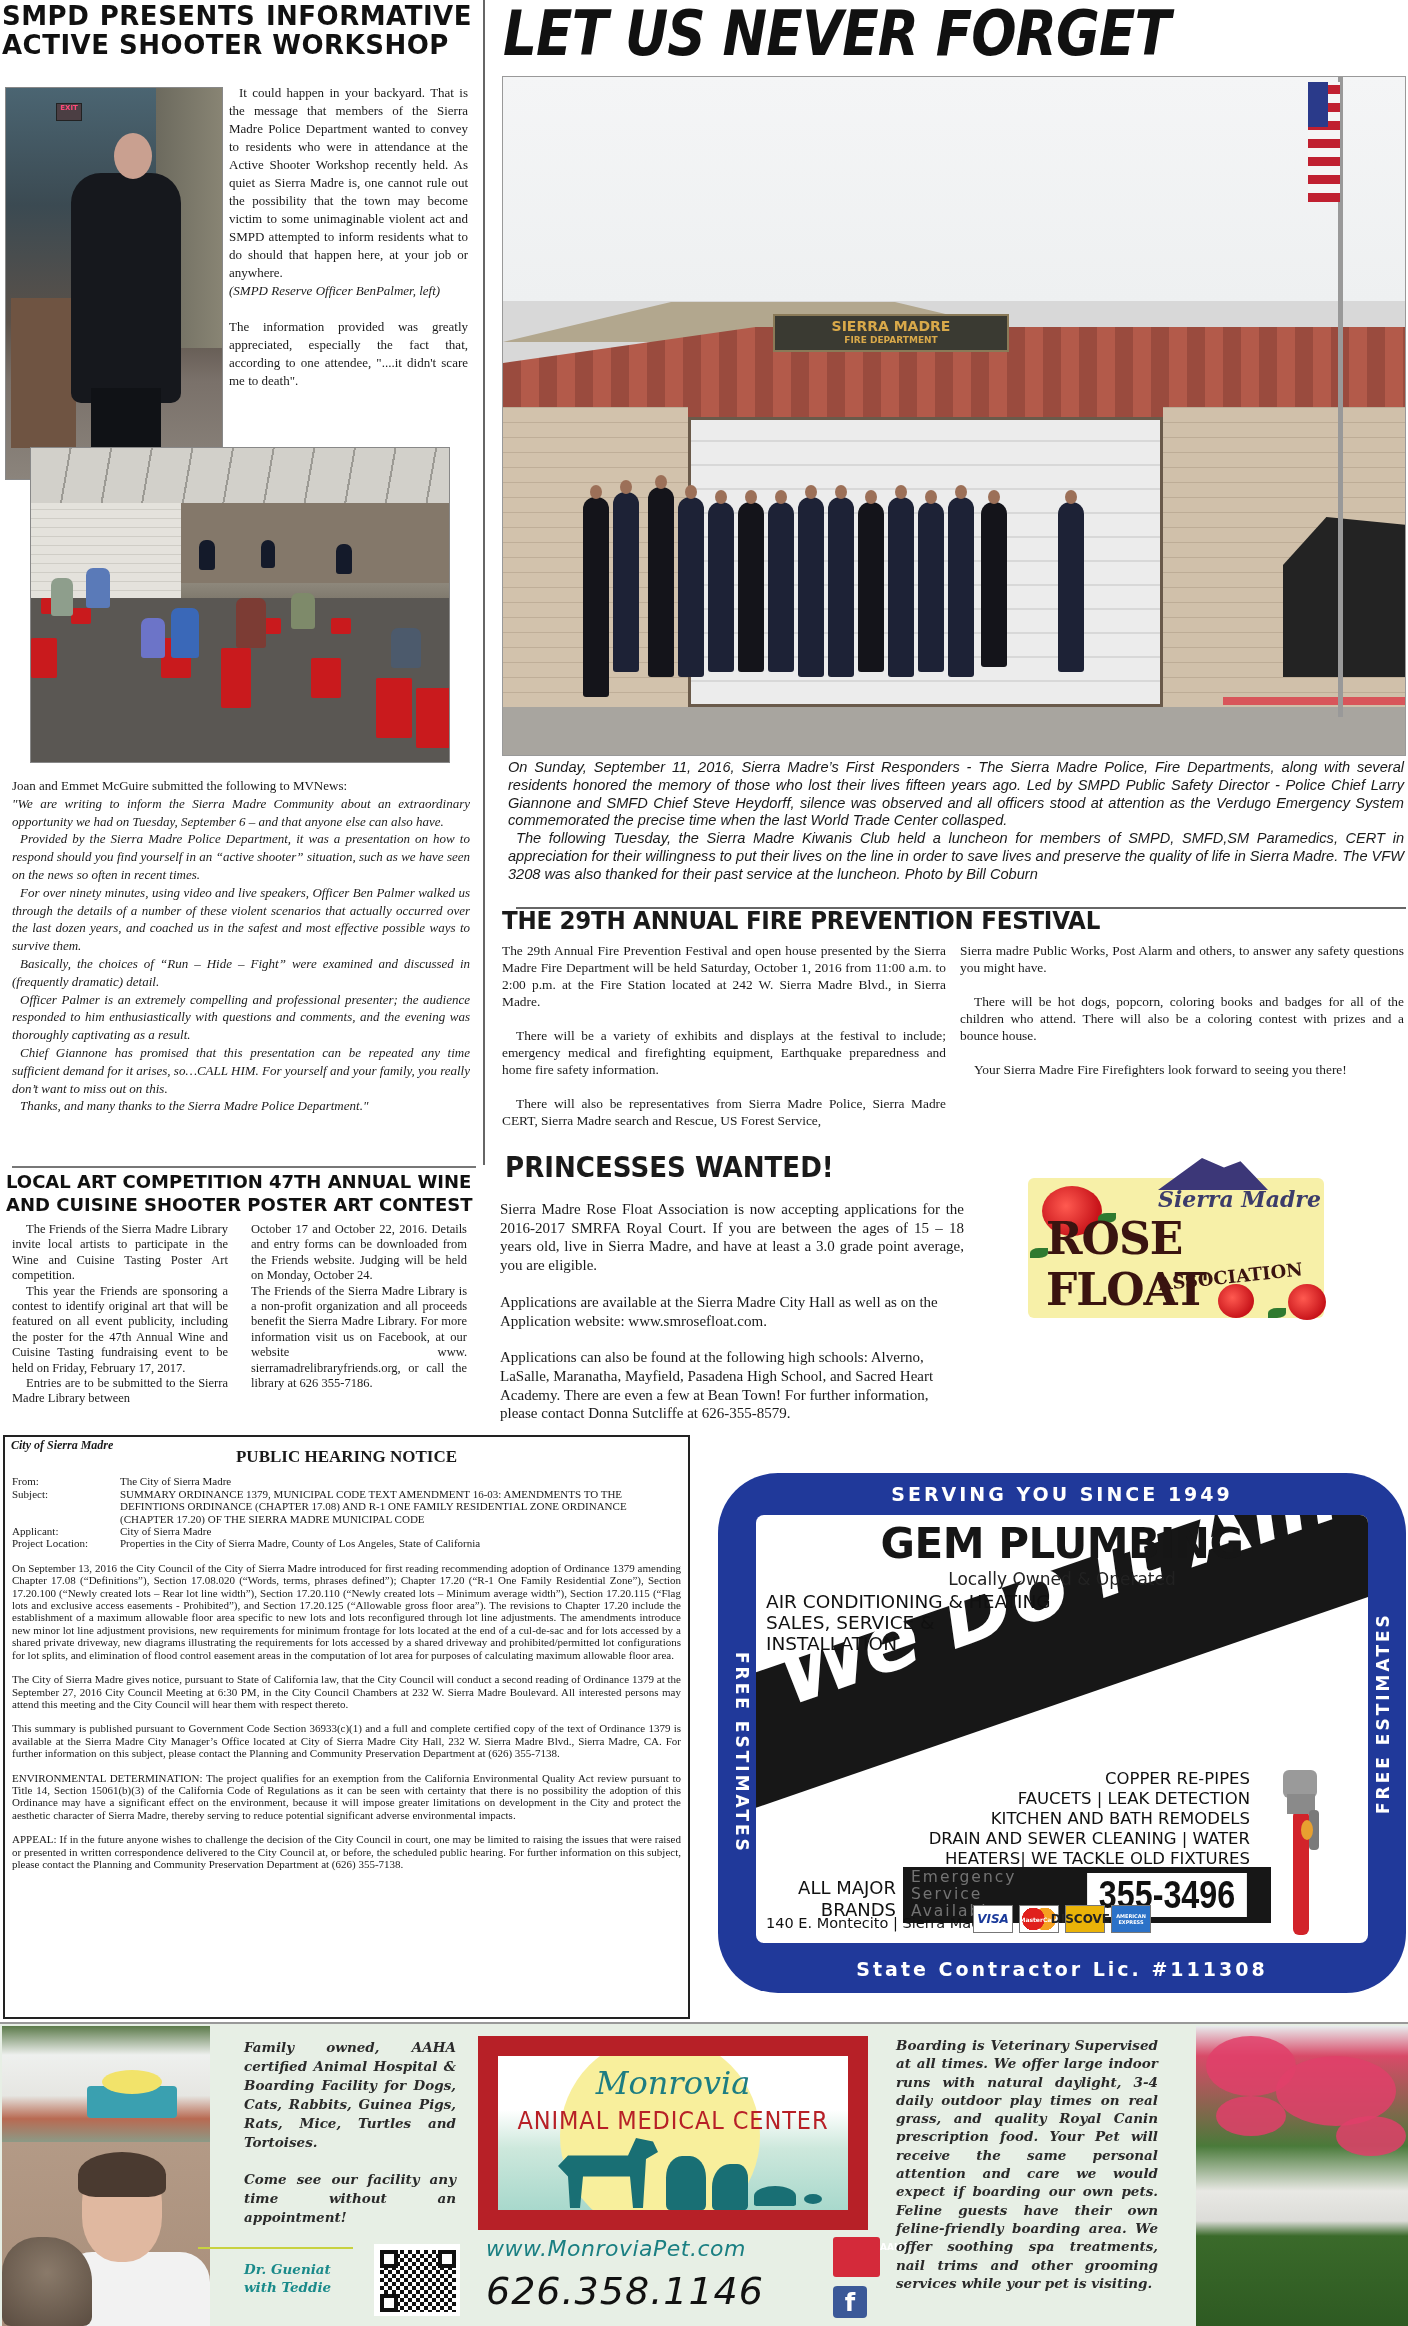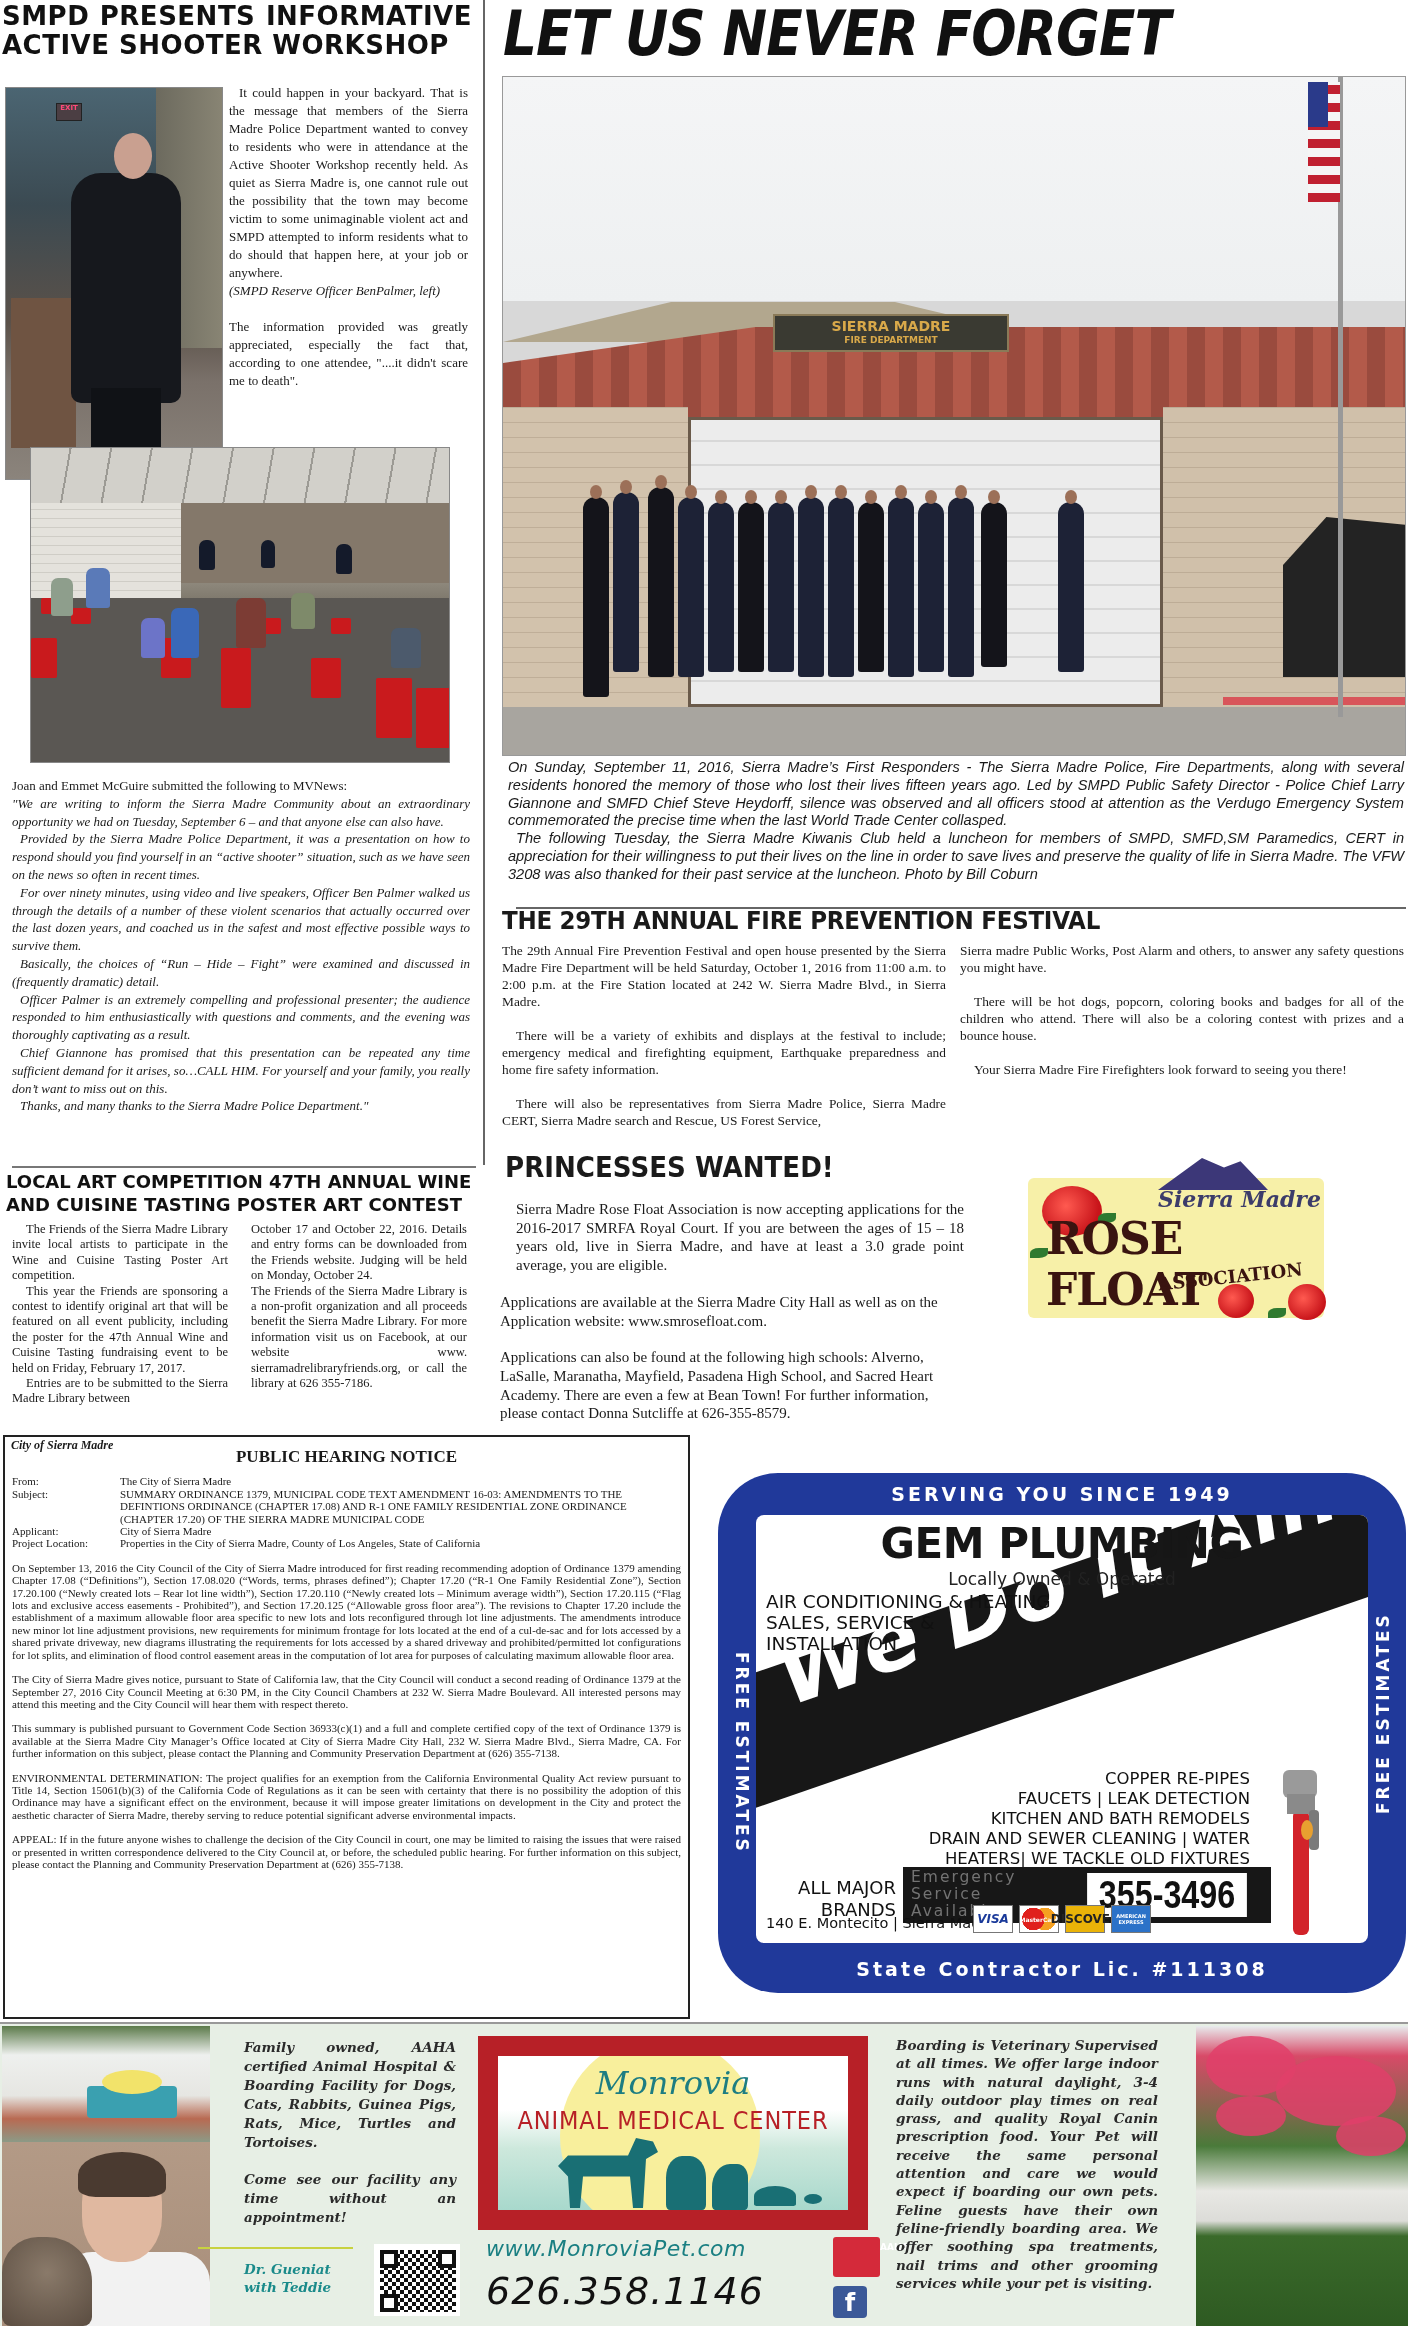--- a/index.html
+++ b/index.html
@@ -89,21 +89,21 @@
   #fest-title { left: 502px; top: 906px; font-family: "DejaVu Sans", sans-serif; font-weight: bold; font-size: 25px; line-height: 30px; letter-spacing: -0.3px; transform: scaleX(0.92); transform-origin: left; }
   #fest-col1 { left: 502px; top: 942px; width: 444px; font-family: "Liberation Serif", serif; font-size: 13.4px; line-height: 17px; }
   #fest-col2 { left: 960px; top: 942px; width: 444px; font-family: "Liberation Serif", serif; font-size: 13.4px; line-height: 17px; }
   #fest-col1 p, #fest-col2 p { text-align: justify; margin-bottom: 17px; }
   #fest-col1 p.ind, #fest-col2 p.ind { text-indent: 14px; }
 
   
   #princess-title { left: 505px; top: 1150px; font-family: "DejaVu Sans", sans-serif; font-weight: bold; font-size: 29px; line-height: 34px; transform: scaleX(0.9); transform-origin: left; }
   #princess-body { left: 500px; top: 1200px; width: 464px; font-family: "Liberation Serif", serif; font-size: 15px; line-height: 18.7px; }
   #princess-body p { margin-bottom: 18px; }
-  #princess-body p.j { text-align: justify; margin-left: 16px; }
+  #princess-body p.j { text-align: justify; }
 
   
   #rose-logo { left: 1018px; top: 1158px; width: 316px; height: 164px; }
   #rose-logo .bg { position:absolute; left:10px; top:20px; width:296px; height:140px; background:#f7f0a8; border-radius:6px; }
   #rose-logo .mtn { position:absolute; left:140px; top:0; width:110px; height:32px; background:#3c3778; clip-path: polygon(0 100%, 40% 0, 60% 30%, 75% 10%, 100% 100%); }
   #rose-logo .sm { position:absolute; left:140px; top:28px; font-family:"DejaVu Serif",serif; font-style:italic; font-weight:bold; font-size:22px; color:#3c3c6a; }
   #rose-logo .rf { position:absolute; left:28px; top:55px; font-family:"DejaVu Serif",serif; font-weight:bold; font-size:44px; color:#3a1410; letter-spacing:-1px; }
   #rose-logo .as { position:absolute; left:140px; top:108px; font-family:"DejaVu Serif",serif; font-weight:bold; font-size:18px; color:#3a1410; transform: rotate(-6deg); }
   .rose { position:absolute; border-radius:50%; background: radial-gradient(circle at 40% 40%, #ff5a50, #c8141a 70%); }
   .leaf { position:absolute; width:18px; height:10px; background:#2f7a30; border-radius:50% 0; }
@@ -227,21 +227,21 @@
   <p>Provided by the Sierra Madre Police Department, it was a presentation on how to respond should you find yourself in an “active shooter” situation, such as we have seen on the news so often in recent times.</p>
   <p>For over ninety minutes, using video and live speakers, Officer Ben Palmer walked us through the details of a number of these violent scenarios that actually occurred over the last dozen years, and coached us in the safest and most effective possible ways to survive them.</p>
   <p>Basically, the choices of “Run – Hide – Fight” were examined and discussed in (frequently dramatic) detail.</p>
   <p>Officer Palmer is an extremely compelling and professional presenter; the audience responded to him enthusiastically with questions and comments, and the evening was thoroughly captivating as a result.</p>
   <p>Chief Giannone has promised that this presentation can be repeated any time sufficient demand for it arises, so…CALL HIM. For yourself and your family, you really don’t want to miss out on this.</p>
   <p>Thanks, and many thanks to the Sierra Madre Police Department."</p>
 </div>
 
 <div class="hrule" style="left:12px;top:1166px;width:464px;height:2px;background:#777"></div>
 
-<div id="art-title" class="abs hdl">LOCAL ART COMPETITION 47TH ANNUAL WINE AND CUISINE TASTING POSTER ART CONTEST</div>
+<div id="art-title" class="abs hdl">LOCAL ART COMPETITION 47TH ANNUAL WINE AND CUISINE SHOOTER POSTER ART CONTEST</div>
 <div id="art-col1" class="abs serif just">
   <p>The Friends of the Sierra Madre Library invite local artists to participate in the Wine and Cuisine Tasting Poster Art competition.</p>
   <p>This year the Friends are sponsoring a contest to identify original art that will be featured on all event publicity, including the poster for the 47th Annual Wine and Cuisine Tasting fundraising event to be held on Friday, February 17, 2017.</p>
   <p>Entries are to be submitted to the Sierra Madre Library between</p>
 </div>
 <div id="art-col2" class="abs serif just">
   <p class="noind">October 17 and October 22, 2016. Details and entry forms can be downloaded from the Friends website. Judging will be held on Monday, October 24.</p>
   <p class="noind">The Friends of the Sierra Madre Library is a non-profit organization and all proceeds benefit the Sierra Madre Library. For more information visit us on Facebook, at our website www. sierramadrelibraryfriends.org, or call the library at 626 355-7186.</p>
 </div>
 

